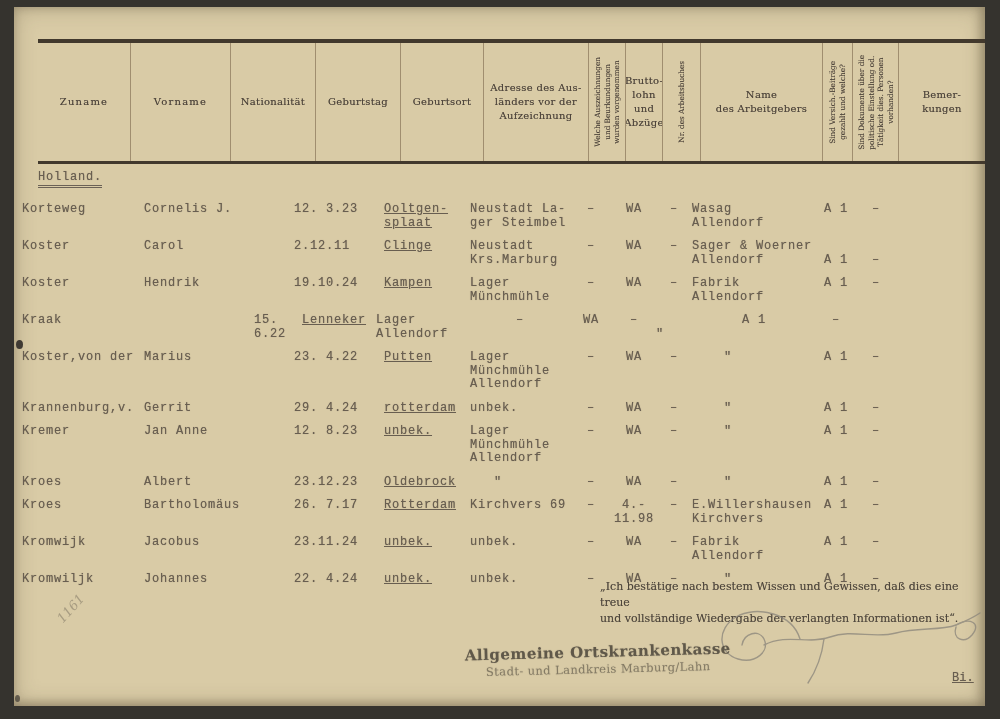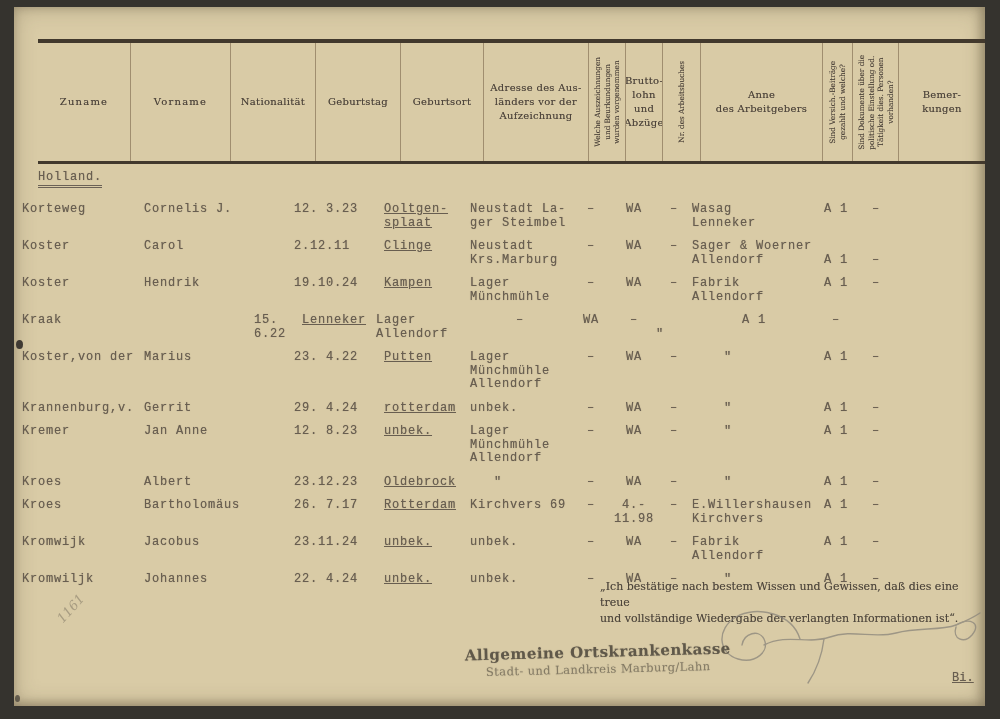--- a/index.html
+++ b/index.html
@@ -83,21 +83,21 @@
       <div class="hcell tight">
           <span class="hlabel">Brutto-
 lohn
 und
 Abzüge</span>
         </div>
       <div class="hcell vert">
           <span class="hlabel">Nr. des Arbeitsbuches</span>
         </div>
       <div class="hcell tight">
-          <span class="hlabel">Anne
+          <span class="hlabel">Name
 des Arbeitgebers</span>
         </div>
       <div class="hcell vert">
           <span class="hlabel">Sind Versich.-Beiträge
 gezahlt und welche?</span>
         </div>
       <div class="hcell vert">
           <span class="hlabel">Sind Dokumente über die
 politische Einstellung od.
 Tätigkeit dies. Personen
@@ -118,21 +118,21 @@
           <div class="cell c-nationalitaet"></div>
           <div class="cell c-geburtstag">12. 3.23</div>
           <div class="cell c-geburtsort">Ooltgen-
 splaat</div>
           <div class="cell c-adresse">Neustadt La-
 ger Steimbel</div>
           <div class="cell c-auszeichnungen">–</div>
           <div class="cell c-lohn">WA</div>
           <div class="cell c-arbeitsbuch">–</div>
           <div class="cell c-arbeitgeber">Wasag
-Lenneker</div>
+Allendorf</div>
           <div class="cell c-versicherung">A 1</div>
           <div class="cell c-dokumente">–</div>
           <div class="cell c-bemerkungen"></div>
         </div>
         <div class="row">
           <div class="cell c-zuname">Koster</div>
           <div class="cell c-vorname">Carol</div>
           <div class="cell c-nationalitaet"></div>
           <div class="cell c-geburtstag">2.12.11</div>
           <div class="cell c-geburtsort">Clinge</div>

